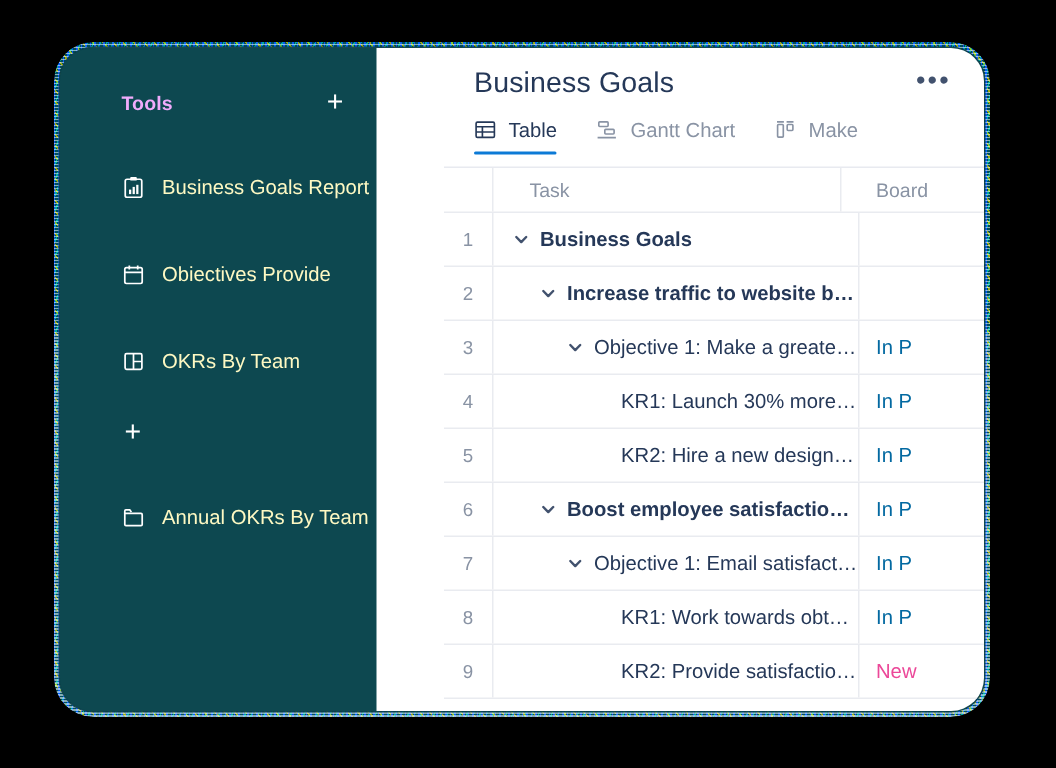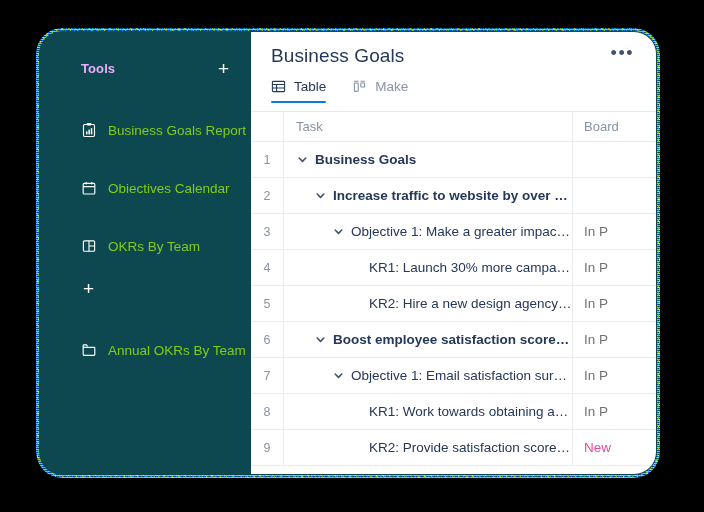--- a/index.html
+++ b/index.html
@@ -66,38 +66,39 @@
     margin-bottom: 8px;
   }
   .side-section-head .title {
     font-size: 13px; font-weight: bold; color: #f0abfc; letter-spacing: .1px;
   }
   .side-plus {
     font-size: 19px; line-height: 1; color: #ffffff; font-weight: 300;
     cursor: pointer; user-select: none; padding: 0 2px;
   }
   .side-item {
-    display: flex; align-items: flex-end; gap: 11px;
+    display: flex; align-items: center; gap: 11px;
     height: 27px;
     padding-left: 41px;
-    color: #84cc16;
+    color: #fef9c3;
     font-size: 13.5px;
     cursor: pointer;
     margin-top: 31px;
   }
   .side-item .ico { width: 16px; height: 16px; display: block; flex: 0 0 16px; }
   .side-item .ico svg { display: block; }
   .side-gap { height: 22px; }
 
   
   .main {
     flex: 1 1 auto;
     background: #ffffff;
     position: relative;
     overflow: hidden;
+    padding-left: 45px;
   }
   .main-head {
     height: 47px;
     display: flex; align-items: center; justify-content: space-between;
     padding: 0 22px 0 20px;
   }
   .page-title {
     font-size: 19px; color: #253858; font-weight: normal; letter-spacing: .1px;
   }
   .dots {
@@ -133,21 +134,21 @@
   }
 
   
   .table { width: 100%; }
   .trow {
     display: flex;
     height: 36px;
     border-bottom: 1px solid #e9ebf0;
     align-items: center;
   }
-  .trow.head { height: 30px; border-bottom: 1px solid #e9ebf0; }
+  .trow.head { height: 30px; border-bottom: 1px solid #e9ebf0; gap: 12px; }
   .cell-num {
     flex: 0 0 33px;
     text-align: center;
     font-size: 12.5px;
     color: #8993a4;
     border-right: 1px solid #e9ebf0;
     height: 100%;
     display: flex; align-items: center; justify-content: center;
   }
   .cell-task {
@@ -178,21 +179,21 @@
   .trow.head .cell-status { color: #8993a4; font-size: 13px; }
   .trow.head .cell-num { border-right: 1px solid #e9ebf0; }
 
   .chev {
     display: inline-block; flex: 0 0 auto;
     width: 13px; height: 13px; margin-right: 6px;
     color: #42526e;
   }
   .chev svg { display: block; }
   .bold { font-weight: bold; }
-  .st-prog { color: #737373; }
+  .st-prog { color: #0369a1; }
   .st-new  { color: #ec4899; }
 </style>
 </head>
 <body>
 
 <div id="stage">
   <div class="noise-ring"></div>
 
   <div class="card">
 
@@ -218,21 +219,21 @@
 
       <div class="side-item">
         <span class="ico">
           <svg width="16" height="16" viewBox="0 0 16 16" fill="none" stroke="#ffffff" stroke-width="1.15">
             <rect x="2.2" y="3.4" width="11.6" height="10.6" rx="1.1"></rect>
             <line x1="2.2" y1="6.6" x2="13.8" y2="6.6"></line>
             <line x1="5.2" y1="2" x2="5.2" y2="4.6"></line>
             <line x1="10.8" y1="2" x2="10.8" y2="4.6"></line>
           </svg>
         </span>
-        <span>Obiectives Calendar</span>
+        <span>Obiectives Provide</span>
       </div>
 
       <div class="side-item">
         <span class="ico">
           <svg width="16" height="16" viewBox="0 0 16 16" fill="none" stroke="#ffffff" stroke-width="1.15">
             <rect x="2.4" y="2.8" width="11.2" height="10.4" rx="1"></rect>
             <line x1="8" y1="2.8" x2="8" y2="13.2"></line>
             <line x1="8" y1="8" x2="13.6" y2="8"></line>
           </svg>
         </span>
@@ -270,20 +271,30 @@
             <svg width="15" height="15" viewBox="0 0 15 15" fill="none" stroke="#253858" stroke-width="1.1">
               <rect x="1.4" y="2.4" width="12.2" height="10.2" rx="0.9"></rect>
               <line x1="1.4" y1="5.5" x2="13.6" y2="5.5"></line>
               <line x1="1.4" y1="9" x2="13.6" y2="9"></line>
               <line x1="5.6" y1="5.5" x2="5.6" y2="12.6"></line>
             </svg>
           </span>
           <span>Table</span>
         </div>
 
+        <div class="tab">
+          <span class="ico">
+            <svg width="15" height="15" viewBox="0 0 15 15" fill="none" stroke="#8993a4" stroke-width="1.1">
+              <rect x="2.2" y="2.2" width="6.2" height="3.1" rx="0.6"></rect>
+              <rect x="6.2" y="7.2" width="6.2" height="3.1" rx="0.6"></rect>
+              <line x1="1.4" y1="12.7" x2="13.6" y2="12.7"></line>
+            </svg>
+          </span>
+          <span>Gantt Chart</span>
+        </div>
 
         <div class="tab">
           <span class="ico">
             <svg width="15" height="15" viewBox="0 0 15 15" fill="none" stroke="#8993a4" stroke-width="1.1">
               <line x1="2" y1="2.2" x2="6.6" y2="2.2"></line>
               <rect x="2.4" y="4" width="3.8" height="8.4" rx="0.6"></rect>
               <line x1="8.4" y1="2.2" x2="13" y2="2.2"></line>
               <rect x="8.8" y="4" width="3.8" height="4" rx="0.6"></rect>
             </svg>
           </span>

